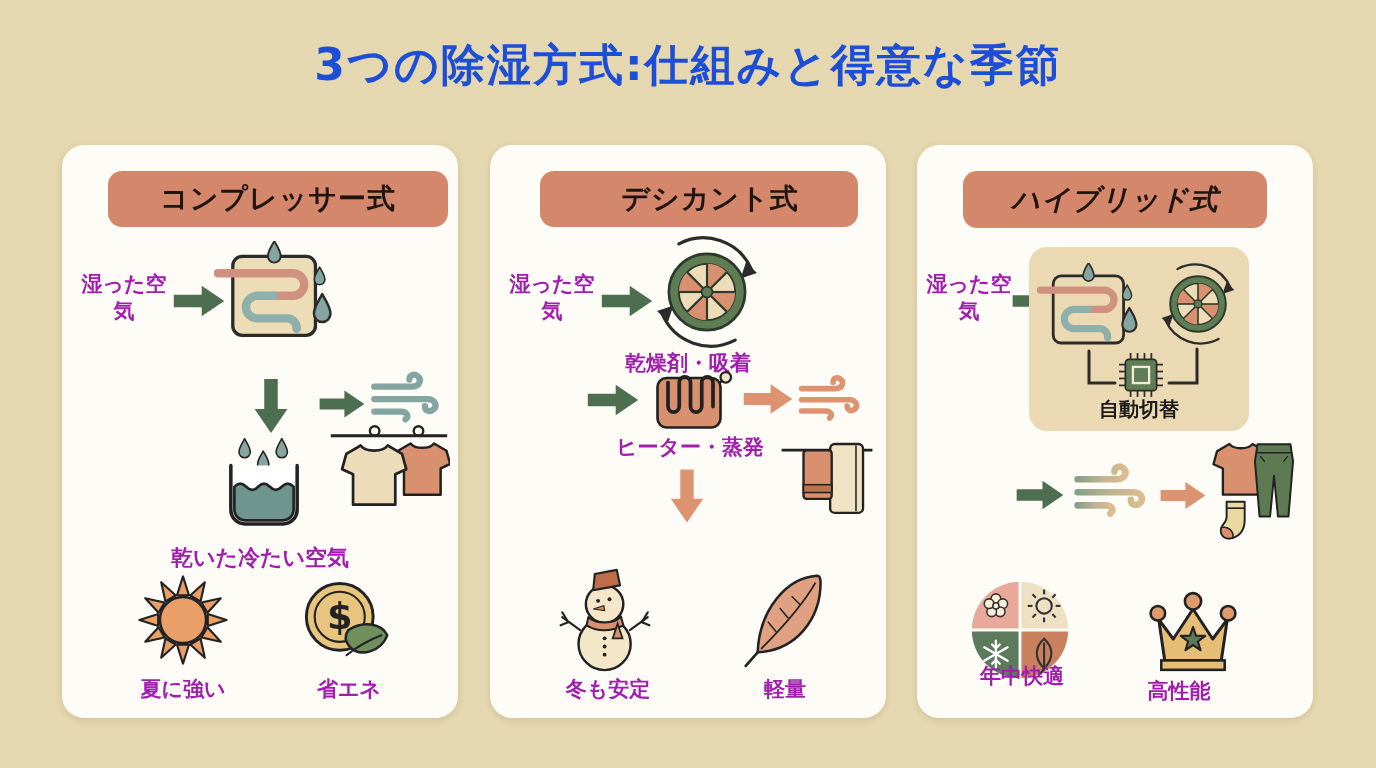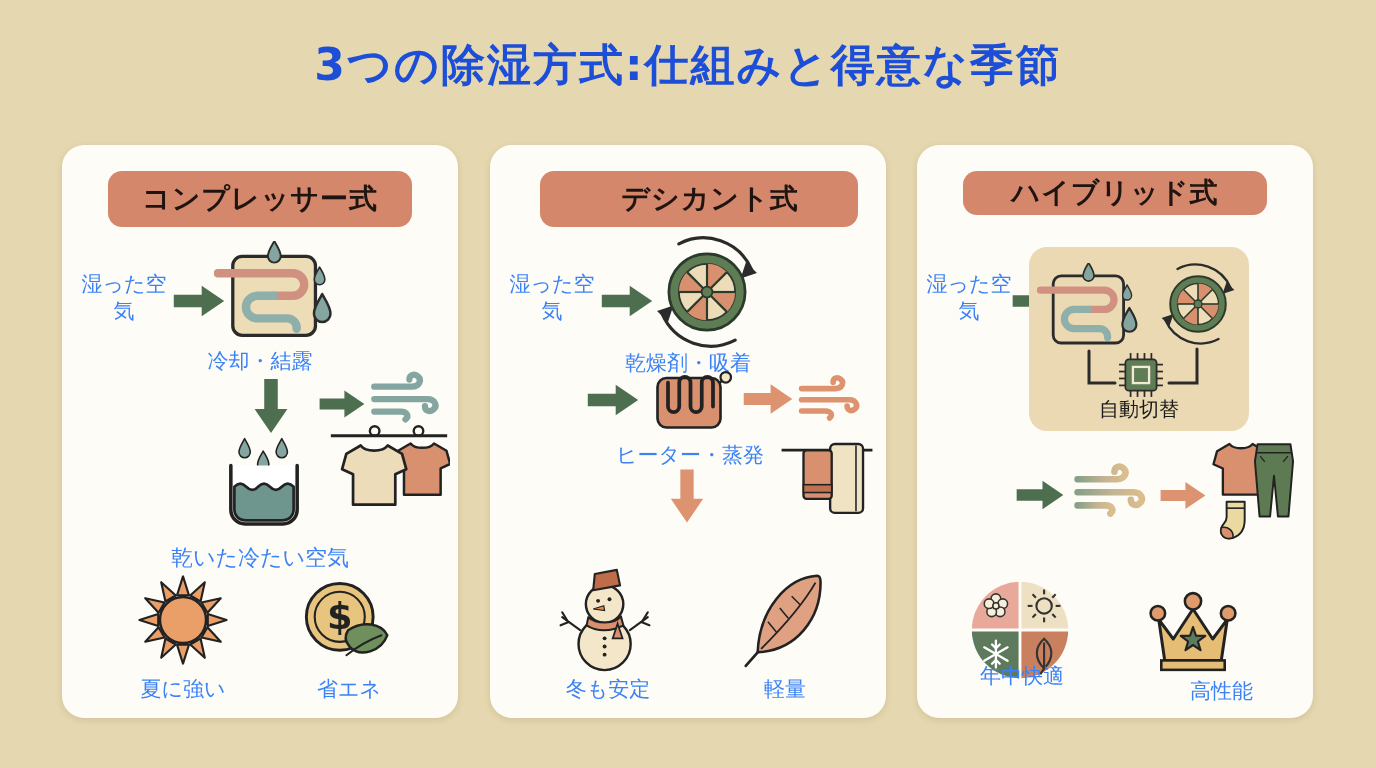--- a/index.html
+++ b/index.html
@@ -19,34 +19,34 @@
     box-shadow:0 2px 6px rgba(120,100,60,.18);
   }
   #card-compressor{left:62px;}
   #card-desiccant{left:490px;}
   #card-hybrid{left:917px;}
   .badge{
     position:absolute;background:#d5876b;border-radius:14px;
     display:flex;align-items:center;justify-content:center;
     font-size:28px;font-weight:bold;color:#1f1410;letter-spacing:1px;
   }
-  .lbl{position:absolute;font-weight:normal;text-align:center;color:#3b82f6;}
+  .lbl{position:absolute;font-weight:bold;text-align:center;color:#a21caf;}
   .input-lbl{font-size:21px;line-height:1.3;}
   .proc-lbl{font-size:21px;}
   .out-lbl{font-size:22px;}
   .feat-lbl{font-size:21px;}
   .icon{position:absolute;display:block;}
   .green{color:#4e6e50;}
   .salmon{color:#dd9270;}
   .teal{color:#84a5a0;}
   .inner-box{
     position:absolute;background:#ead9b2;border-radius:18px;
   }
   .switch-lbl{position:absolute;left:0;right:0;bottom:8px;text-align:center;
-    font-size:20px;font-weight:normal;}
+    font-size:20px;font-weight:bold;}
   #defs-svg{position:absolute;width:0;height:0;overflow:hidden;}
 </style>
 </head>
 <body>
 
 <svg id="defs-svg" xmlns="http://www.w3.org/2000/svg" aria-hidden="true">
   <defs>
     <linearGradient id="windGrad" x1="0" y1="0" x2="1" y2="0">
       <stop offset="0" stop-color="#87a088"></stop>
       <stop offset="0.55" stop-color="#c2b494"></stop>
@@ -310,30 +310,29 @@
       <path d="M18 4 H46 V32 C46 46 40 56 28 60 C16 64 6 56 10 44 C12 38 18 36 18 28 Z" fill="#ead9a0" stroke="#222" stroke-width="3" stroke-linejoin="round"></path>
       <line x1="18" y1="14" x2="46" y2="14" stroke="#222" stroke-width="2.5"></line>
       <path d="M28 60 C16 64 6 56 10 44 C20 42 29 48 28 60 Z" fill="#d8906f" stroke="#222" stroke-width="2.4" stroke-linejoin="round"></path>
     </symbol>
   </defs>
 </svg>
 
 <div id="title">3つの除湿方式:仕組みと得意な季節</div>
 
 <div class="card" id="card-compressor">
-  <div class="badge" style="left:46px;top:26px;width:304px;height:56px;">コンプレッサー式</div>
+  <div class="badge" style="left:46px;top:26px;width:340px;height:56px;">コンプレッサー式</div>
 
   <div class="lbl input-lbl" style="left:12px;top:126px;width:100px;">湿った空気</div>
   <svg class="icon green" style="left:110px;top:137px;width:54px;height:38px;">
       <use href="#sym-arrow-right"></use>
     </svg>
   <svg class="icon" style="left:152px;top:96px;width:124px;height:104px;">
       <use href="#sym-coil-box"></use>
     </svg>
-  <div class="lbl proc-lbl" style="left:98px;top:202px;width:200px;">冷却・結露</div>
 
   <svg class="icon green" style="left:188px;top:232px;width:42px;height:58px;">
       <use href="#sym-arrow-down"></use>
     </svg>
   <svg class="icon green" style="left:256px;top:242px;width:48px;height:34px;">
       <use href="#sym-arrow-right"></use>
     </svg>
   <svg class="icon teal" style="left:306px;top:220px;width:78px;height:62px;">
       <use href="#sym-wind"></use>
     </svg>
@@ -376,42 +375,42 @@
   <svg class="icon" style="left:160px;top:222px;width:84px;height:70px;">
       <use href="#sym-heater"></use>
     </svg>
   <svg class="icon salmon" style="left:252px;top:236px;width:52px;height:36px;">
       <use href="#sym-arrow-right"></use>
     </svg>
   <svg class="icon salmon" style="left:306px;top:222px;width:70px;height:60px;">
       <use href="#sym-wind"></use>
     </svg>
 
-  <div class="lbl proc-lbl" style="left:80px;top:296px;width:240px;">ヒーター・蒸発</div>
+  <div class="lbl proc-lbl" style="left:80px;top:288px;width:240px;">ヒーター・蒸発</div>
   <svg class="icon" style="left:290px;top:292px;width:94px;height:86px;">
       <use href="#sym-towels"></use>
     </svg>
   <svg class="icon salmon" style="left:178px;top:322px;width:38px;height:58px;">
       <use href="#sym-arrow-down"></use>
     </svg>
 
 
   <svg class="icon" style="left:64px;top:420px;width:102px;height:110px;">
       <use href="#sym-snowman"></use>
     </svg>
   <svg class="icon" style="left:252px;top:424px;width:90px;height:102px;">
       <use href="#sym-feather"></use>
     </svg>
 
   <div class="lbl feat-lbl" style="left:28px;top:530px;width:180px;">冬も安定</div>
   <div class="lbl feat-lbl" style="left:230px;top:530px;width:130px;">軽量</div>
 </div>
 
 <div class="card" id="card-hybrid">
-  <div class="badge" style="left:46px;top:26px;width:304px;height:44px;">ハイブリッド式</div>
+  <div class="badge" style="left:46px;top:26px;width:304px;height:57px;font-style:italic;">ハイブリッド式</div>
 
   <div class="lbl input-lbl" style="left:4px;top:126px;width:96px;">湿った空気</div>
   <svg class="icon green" style="left:94px;top:138px;width:50px;height:36px;">
       <use href="#sym-arrow-right"></use>
     </svg>
 
   <div class="inner-box" style="left:112px;top:102px;width:220px;height:184px;">
     <svg class="icon" style="left:8px;top:16px;width:106px;height:88px;">
         <use href="#sym-coil-open"></use>
       </svg>
@@ -451,14 +450,14 @@
 
 
   <svg class="icon" style="left:50px;top:432px;width:106px;height:106px;">
       <use href="#sym-seasons"></use>
     </svg>
   <svg class="icon" style="left:224px;top:440px;width:104px;height:96px;">
       <use href="#sym-crown"></use>
     </svg>
 
   <div class="lbl feat-lbl" style="left:20px;top:517px;width:170px;">年中快適</div>
-  <div class="lbl feat-lbl" style="left:216px;top:532px;width:120px;text-align:right;">高性能</div>
+  <div class="lbl feat-lbl" style="left:202px;top:532px;width:120px;">高性能</div>
 </div>
 
 </body></html>

